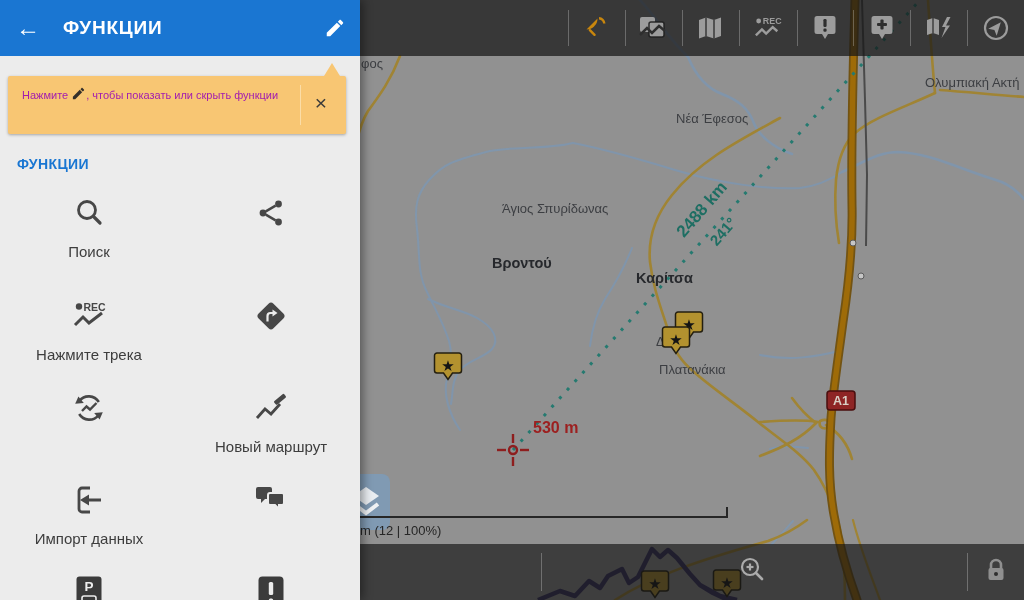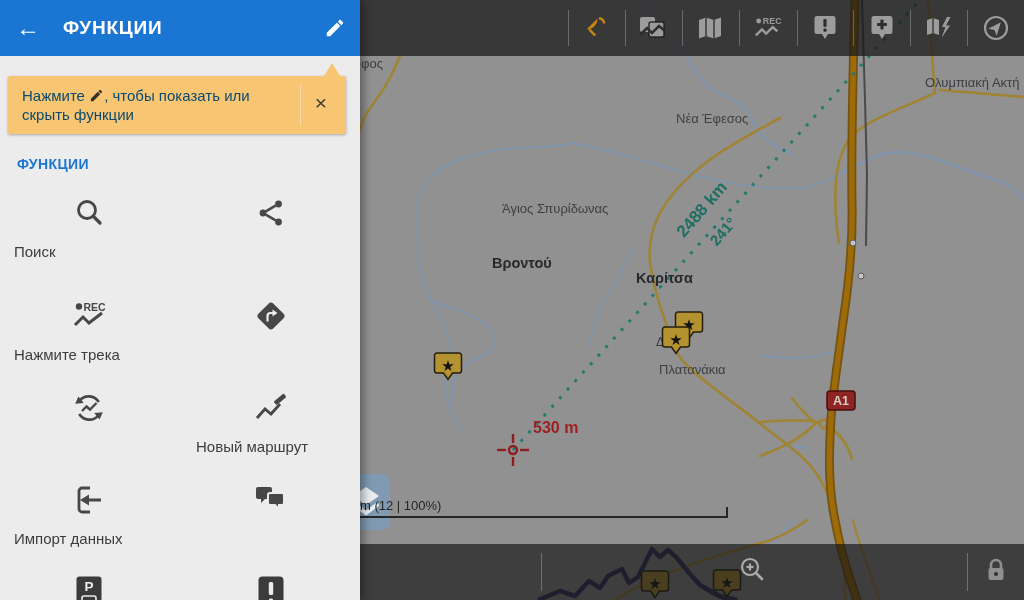--- a/index.html
+++ b/index.html
@@ -8,21 +8,21 @@
 
   
   #map-svg{position:absolute;left:0;top:0;z-index:1}
 
   
   .layer-btn{position:absolute;left:342px;top:474px;width:48px;height:56px;
     background:rgba(125,155,185,.85);border-radius:8px;z-index:2;
     display:flex;align-items:center;justify-content:center}
 
   
-  .scale-text{position:absolute;left:360px;top:498px;font-size:13px;color:#262626;z-index:3}
+  .scale-text{position:absolute;left:360px;top:523px;font-size:13px;color:#262626;z-index:3}
   .scale-line{position:absolute;left:300px;top:516px;width:428px;height:0;
     border-top:2px solid #262626;z-index:3}
   .scale-tick{position:absolute;left:726px;top:507px;width:2px;height:11px;background:#262626;z-index:3}
 
   
   .topbar{position:absolute;left:0;top:0;width:1024px;height:56px;
     background:rgba(22,22,22,.72);z-index:4}
   .bottombar{position:absolute;left:0;top:544px;width:1024px;height:56px;
     background:rgba(22,22,22,.68);z-index:4}
   .vsep{position:absolute;width:1px;background:rgba(255,255,255,.26);z-index:5}
@@ -38,31 +38,31 @@
   .back-btn{width:26px;height:26px;margin-left:15px;font-size:24px;line-height:26px;
     color:#fff;text-align:center;cursor:pointer}
   .panel-title{margin-left:22px;font-size:19px;font-weight:bold;letter-spacing:.8px}
   .edit-btn{position:absolute;right:14px;top:17px;width:22px;height:22px;cursor:pointer}
 
   .tooltip{position:absolute;left:8px;top:76px;width:338px;height:58px;
     background:#f8c673;border-radius:2px;box-shadow:0 1px 3px rgba(0,0,0,.3)}
   .tooltip-pointer{position:absolute;left:316px;top:-13px;width:0;height:0;
     border-left:8px solid transparent;border-right:8px solid transparent;
     border-bottom:13px solid #f8c673}
-  .tooltip-text{position:absolute;left:14px;top:10px;width:270px;font-size:15px;
-    line-height:19px;color:#0c4a6e}
+  .tooltip-text{position:absolute;left:14px;top:10px;width:270px;font-size:11px;
+    line-height:19px;color:#a21caf}
   .tooltip-text svg{vertical-align:-2px}
   .tooltip-sep{position:absolute;right:45px;top:9px;bottom:9px;width:1px;background:#fbdda7}
   .tooltip-close{position:absolute;right:8px;top:15px;width:34px;text-align:center;
     font-size:21px;color:#3a3a3a;cursor:pointer}
 
   .section-label{position:absolute;left:17px;top:156px;font-size:14px;font-weight:bold;
     color:#1976d2;letter-spacing:.4px}
 
-  .fitem{position:absolute;width:170px;cursor:pointer}
+  .fitem{position:absolute;width:170px;text-align:center;cursor:pointer}
   .c1{left:4px}.c2{left:186px}
   .r1{top:185px}.r2{top:288px}.r3{top:380px}.r4{top:472px}
   .ficon{height:56px;display:flex;align-items:center;justify-content:center}
   .flabel{font-size:15px;color:#3d3d3d;line-height:18px;margin:2px auto 0;max-width:150px}
   .beta{font-size:11px;font-weight:bold;color:#d32f2f;vertical-align:4px;margin-left:2px}
   .cuticon{position:absolute;z-index:7;cursor:pointer}
 </style>
 </head>
 <body>
 

